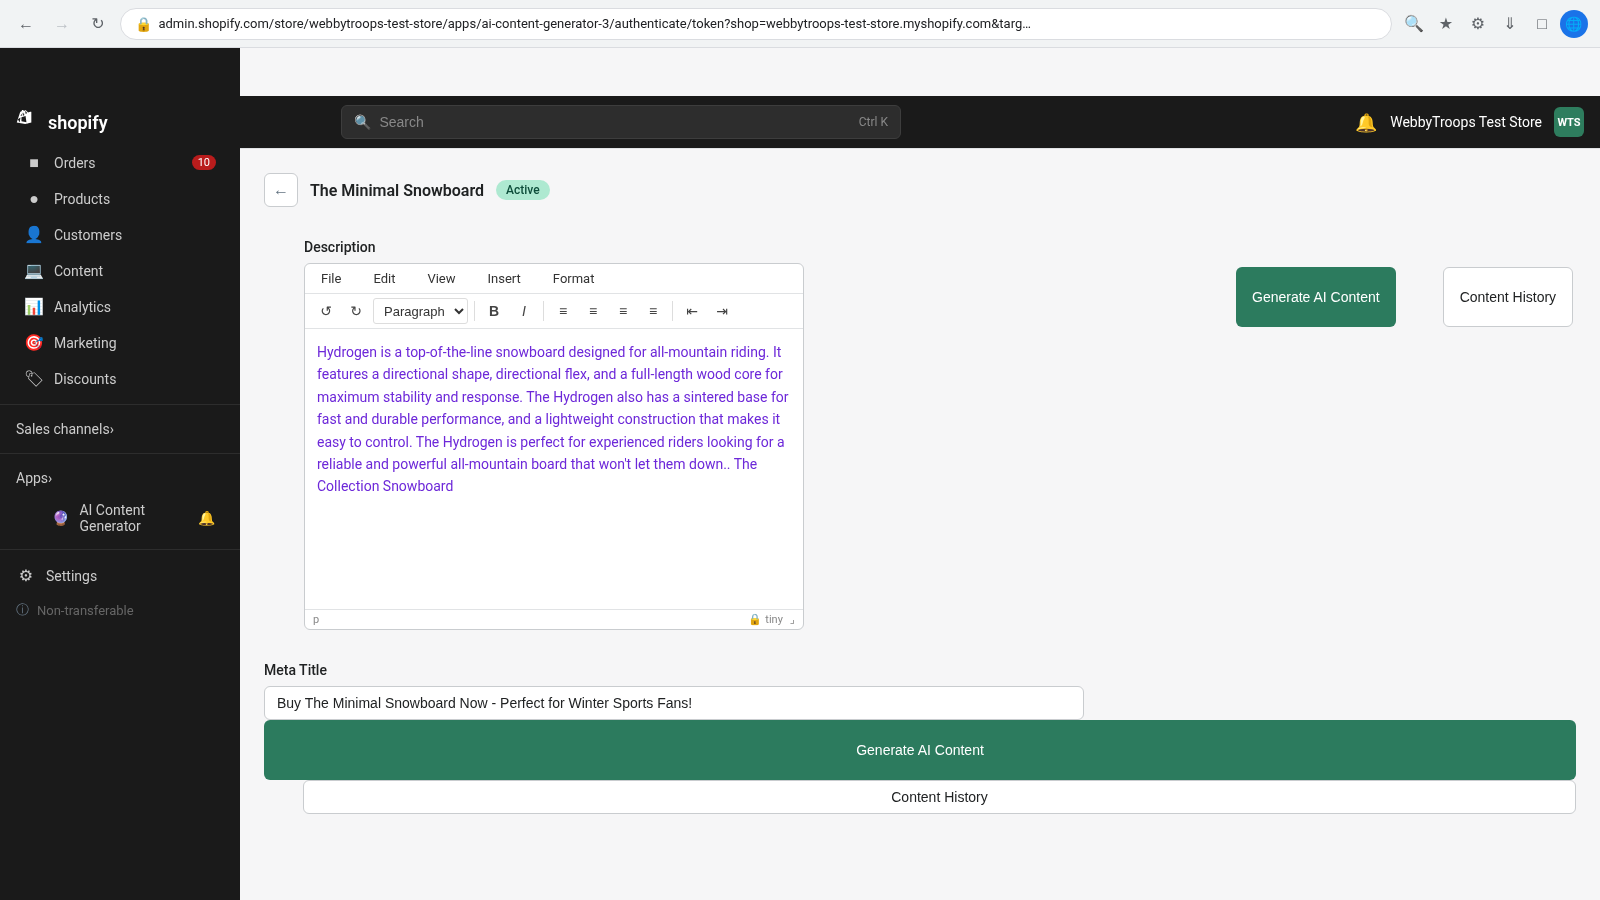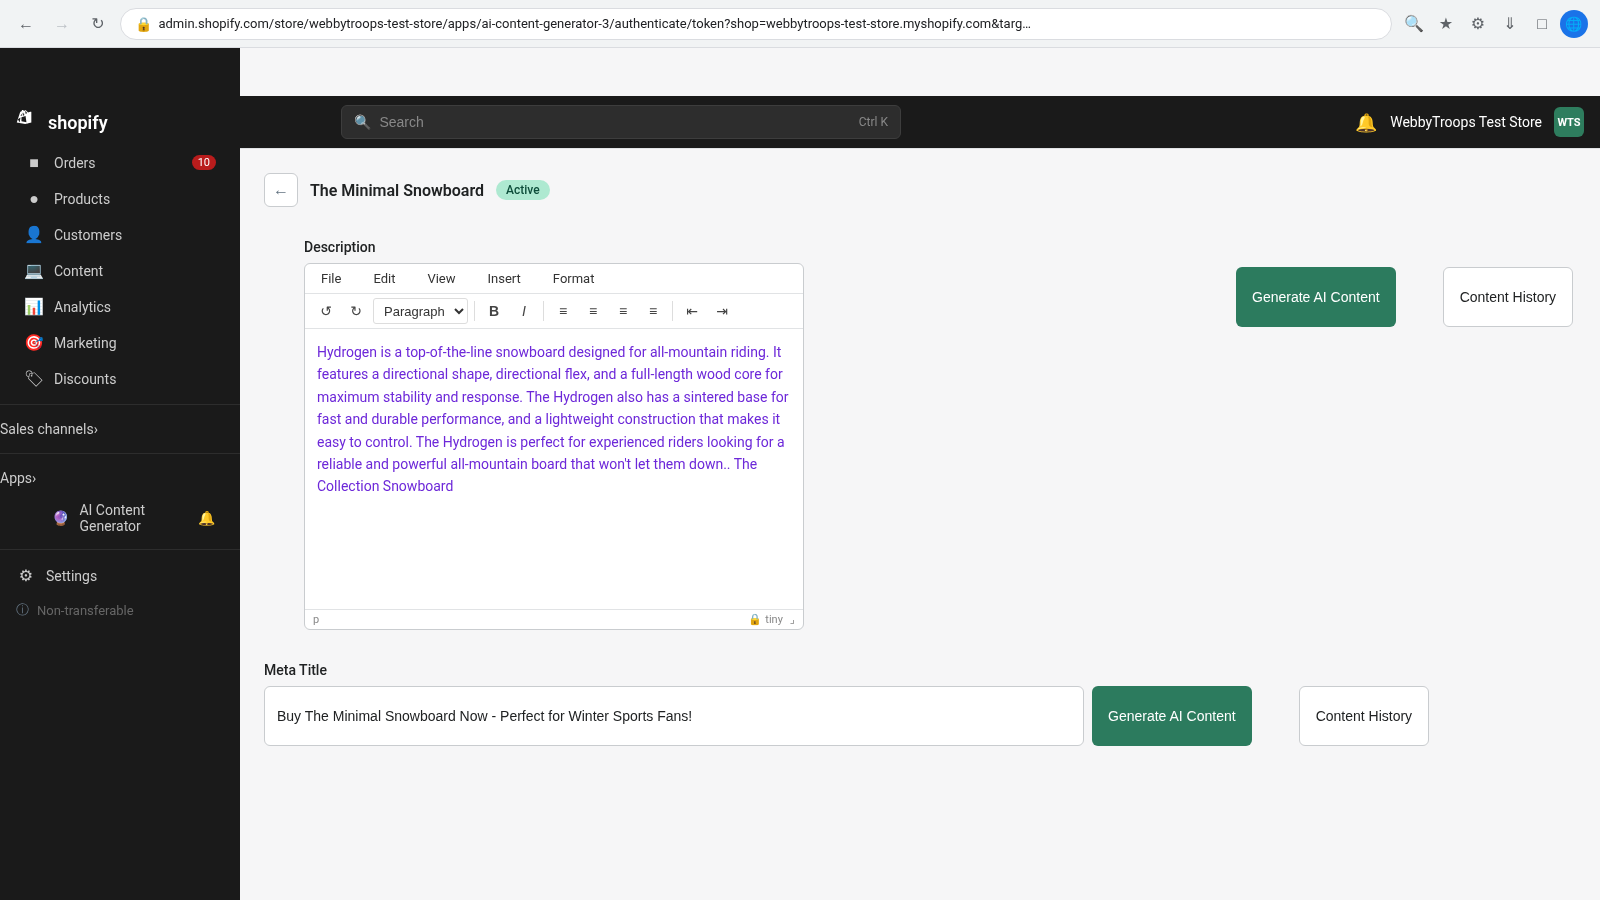--- a/index.html
+++ b/index.html
@@ -71,21 +71,21 @@
     .sidebar-inner { padding: 8px 0; }
     .sidebar-item {
       display: flex; align-items: center; gap: 10px;
       padding: 8px 16px; color: #ccc; font-size: 14px; cursor: pointer;
       border-radius: 4px; margin: 1px 8px;
     }
     .sidebar-item-icon { font-size: 16px; width: 20px; text-align: center; }
     .sidebar-badge { background: #b91c1c; color: white; font-size: 11px; padding: 1px 6px; border-radius: 10px; margin-left: auto; }
     .sidebar-section-header {
       display: flex; align-items: center; 
-      padding: 8px 0; color: #ccc; font-size: 14px; cursor: pointer;
+      padding: 8px 16px; color: #ccc; font-size: 14px; cursor: pointer;
     }
     .sidebar-divider { border: none; border-top: 1px solid #2d2d2d; margin: 8px 0; }
     .sidebar-settings { display: flex; align-items: center; gap: 10px; padding: 8px 16px; color: #ccc; font-size: 14px; cursor: pointer; }
     .sidebar-nontransferable { display: flex; align-items: center; gap: 8px; padding: 8px 16px; color: #666; font-size: 13px; }
     .sidebar-sub-item {
       display: flex; align-items: center; gap: 10px;
       padding: 7px 16px 7px 44px; color: #ccc; font-size: 14px; cursor: pointer;
       border-radius: 4px; margin: 1px 8px;
     }
 
@@ -160,21 +160,21 @@
       background: #2c7b5e; color: white; border: none; border-radius: 6px;
       padding: 22px 16px; font-size: 14px; font-weight: 500; cursor: pointer;
     }
     .btn-secondary {
       background: white; color: #202223; border: 1px solid #c9cccf; border-radius: 6px;
       padding: 8px 16px; font-size: 14px; font-weight: 500; cursor: pointer; margin-left: 39px;
     }
 
     
     .meta-title-section { margin-top: 32px; }
-    .meta-title-input-row { display: flex; gap: 8px; align-items: stretch; }
+    .meta-title-input-row { display: flex; align-items: stretch; flex-direction: column; }
     .meta-title-input {
       flex: 1; border: 1px solid #c9cccf; border-radius: 6px; padding: 8px 12px;
       font-size: 14px; color: #202223; background: white; outline: none;
       max-width: 820px;
     }
 
     .two-col { display: flex; gap: 24px; }
     .col-main { flex: 1; margin-left: 40px; }
     .col-side { width: 340px; }
 

